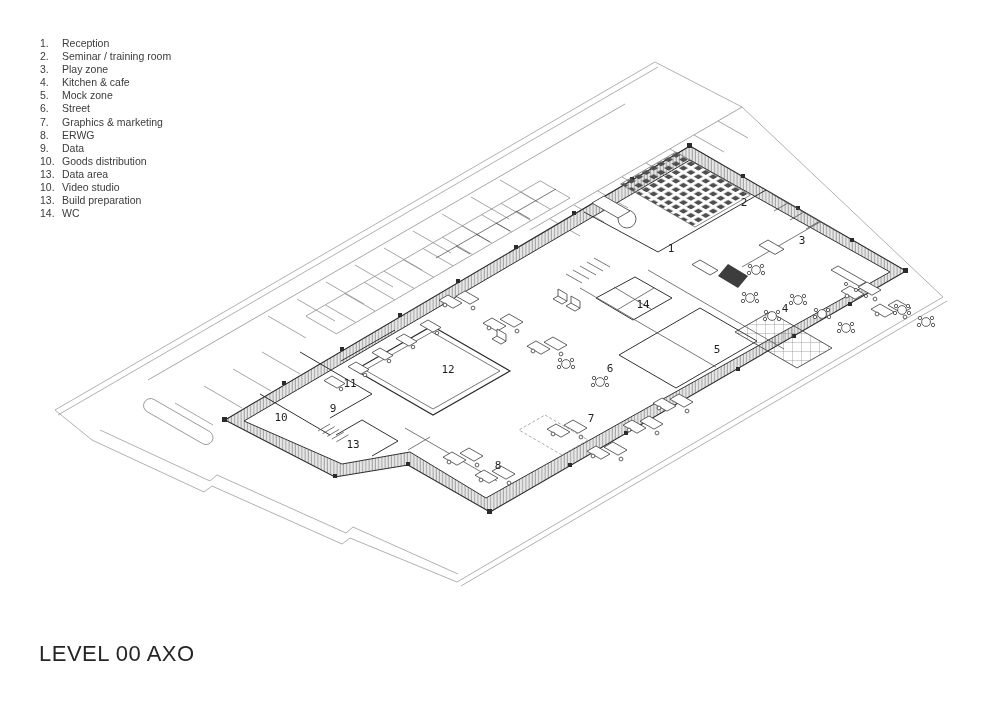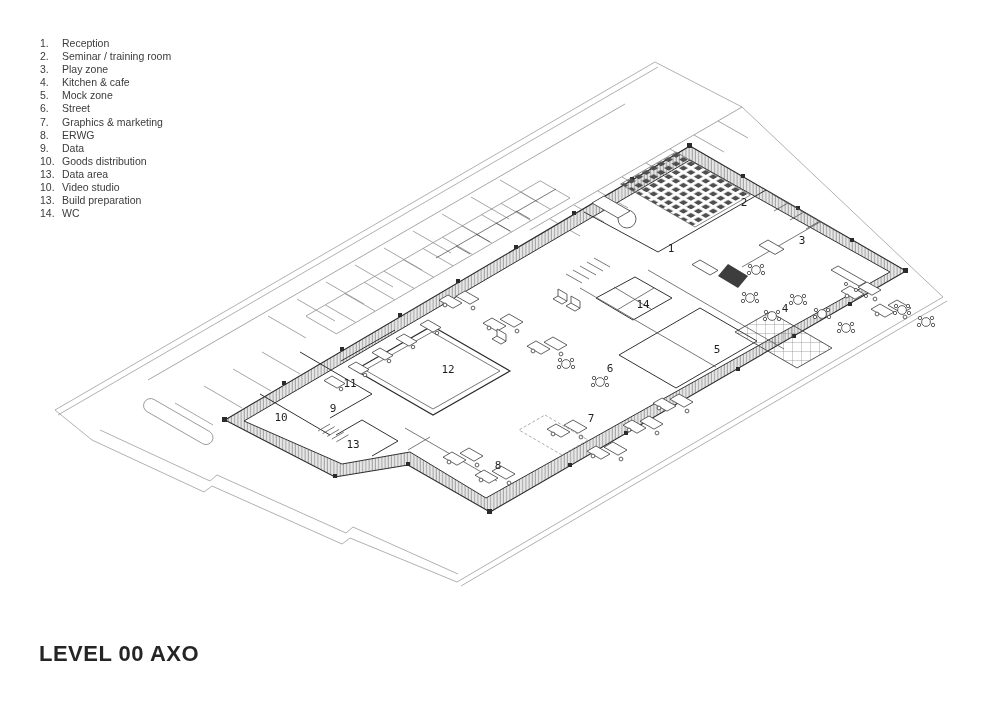--- a/index.html
+++ b/index.html
@@ -2,21 +2,21 @@
 <html><head>
 <meta charset="utf-8">
 <style>
   html,body{margin:0;padding:0;background:#fff;}
   .canvas{position:relative;width:1000px;height:707px;background:#ffffff;overflow:hidden;
           font-family:"Liberation Sans",sans-serif;}
   .legend{position:absolute;left:40px;top:37px;color:#3b3b3b;font-size:10.5px;line-height:13.1px;}
   .legend .row{display:flex;}
   .legend .num{width:22px;flex:0 0 22px;}
   .legend .lab{white-space:nowrap;}
-  .title{position:absolute;left:39px;top:641px;font-size:22px;font-weight:700;color:#252525;
+  .title{position:absolute;left:39px;top:641px;font-size:22px;font-weight:400;color:#252525;
          letter-spacing:0.5px;}
   svg{position:absolute;left:0;top:0;}
   .roomnum{font-family:"DejaVu Sans Mono",monospace;font-size:11px;fill:#1f1f1f;}
   .g1{stroke:#a8a8a8;stroke-width:0.9;fill:none;}
   .g2{stroke:#8f8f8f;stroke-width:0.8;fill:none;}
   .w1{stroke:#2a2a2a;stroke-width:1.1;fill:none;}
   .w2{stroke:#333;stroke-width:1;fill:none;}
   .w3{stroke:#555;stroke-width:0.8;fill:none;}
   .dash{stroke:#8a8a8a;stroke-width:0.7;fill:none;stroke-dasharray:3 2;}
   .furn{stroke:#3a3a3a;stroke-width:0.8;fill:#ffffff;}

